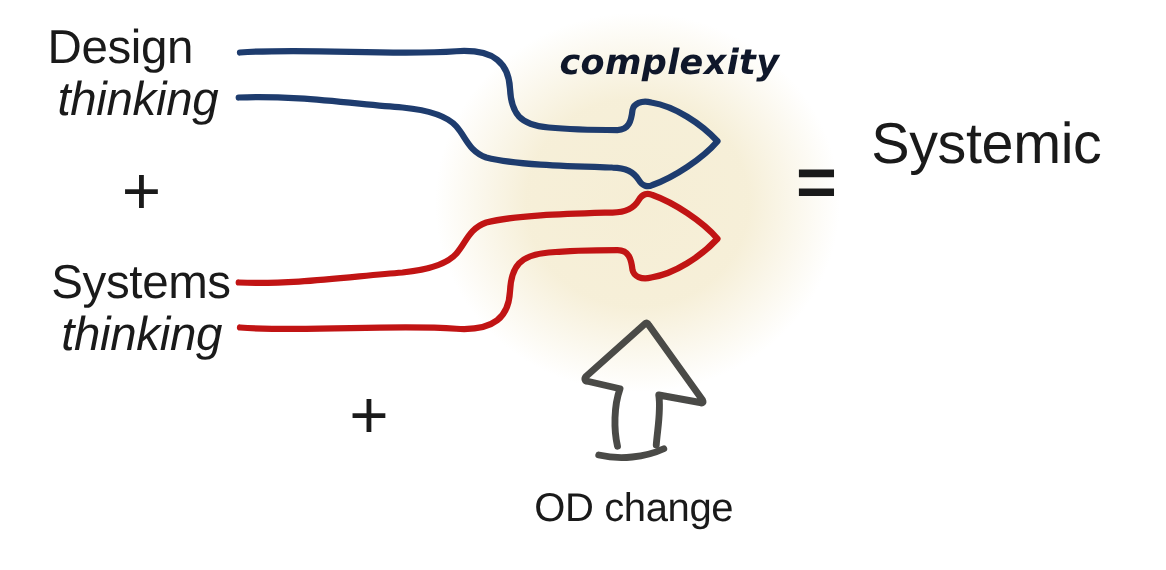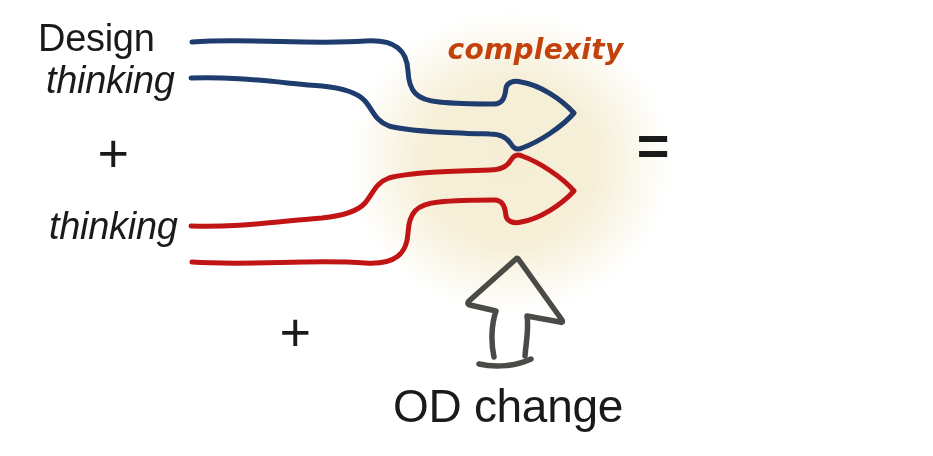--- a/index.html
+++ b/index.html
@@ -19,24 +19,24 @@
   .lbl-systemic { left:684px; top:86px; font-size:46px; line-height:57px; }
   .plus  { font-size:54px; line-height:54px; width:56px; text-align:center; font-weight:400; }
   .plus-top    { left:72px;  top:126px; }
   .plus-bottom { left:254px; top:305px; }
   .equals { left:612px; top:118px; width:56px; text-align:center;
             font-size:56px; line-height:56px; font-weight:700; }
   .lbl-complexity {
     left:420px; top:34px; width:205px; text-align:center;
     font-family:"DejaVu Sans", sans-serif;
     font-style:italic; font-weight:700; font-size:28px; line-height:32px;
-    letter-spacing:0.3px; color:#c2410c;
+    letter-spacing:0.3px; color:#0f172a;
   }
   .lbl-odchange { left:380px; top:385px; width:228px; text-align:center;
-                  font-size:46px; line-height:42px; }
+                  font-size:32px; line-height:42px; }
 </style>
 </head>
 <body>
 
 <div class="stage">
 
   <svg class="art" width="933" height="456" viewBox="0 0 933 456">
     <defs>
       <radialGradient id="glowGrad" cx="0.5" cy="0.5" r="0.5">
         <stop offset="0" stop-opacity="0.95" stop-color="#f5edd3"></stop>
@@ -95,27 +95,29 @@
   </svg>
 
   <div class="lbl two-line lbl-design">
     <div class="ln1">Design</div>
     <div class="ln2">thinking</div>
   </div>
 
   <div class="lbl plus plus-top">+</div>
 
   <div class="lbl two-line lbl-systems">
+    <div class="ln1">Systems</div>
     <div class="ln2">thinking</div>
   </div>
 
   <div class="lbl plus plus-bottom">+</div>
 
   <div class="lbl lbl-complexity">complexity</div>
 
   <div class="lbl equals">=</div>
 
   <div class="lbl two-line lbl-systemic">
+    <div class="ln1">Systemic</div>
   </div>
 
   <div class="lbl lbl-odchange">OD change</div>
 
 </div>
 
 </body></html>

